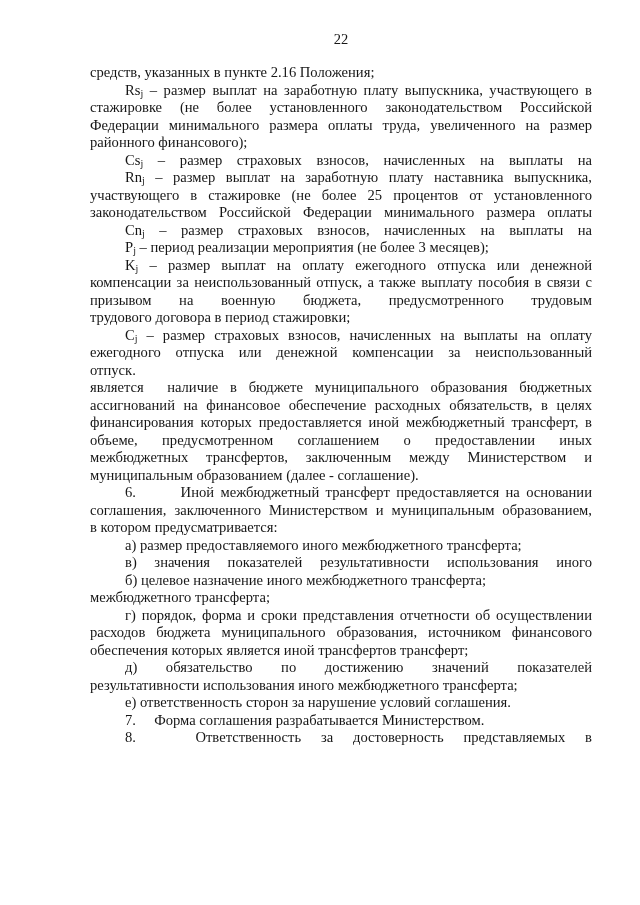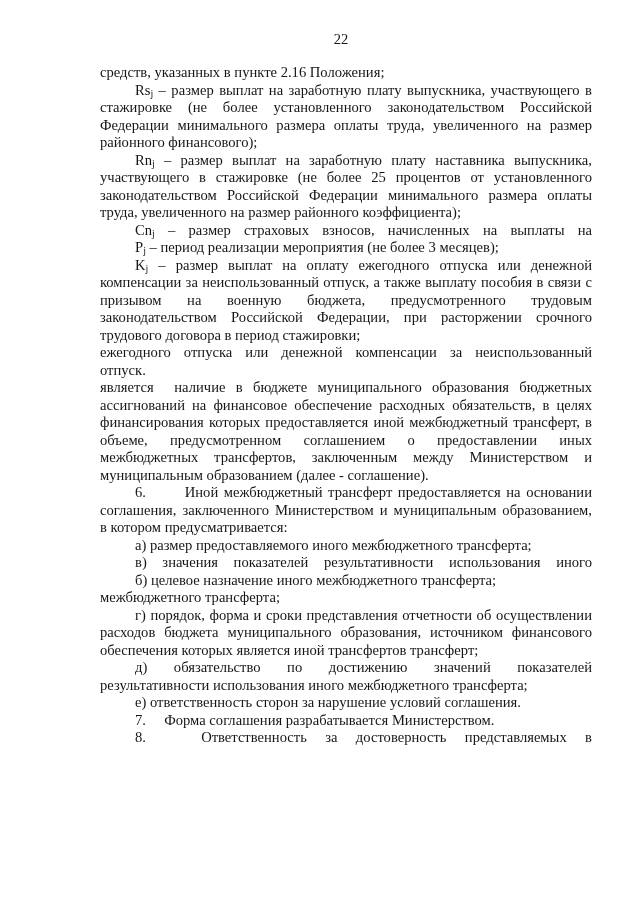--- a/index.html
+++ b/index.html
@@ -29,21 +29,20 @@
     position: absolute;
     top: 64px;
     left: 90px;
     width: 502px;
     font-size: 14.6px;
     line-height: 17.5px;
   }
   .line {
     text-align: left;
     min-height: 17.5px;
-    margin-left: 10px;
   }
   .line.stretch {
     text-align: justify;
     text-align-last: justify;
     text-justify: inter-word;
   }
   .line.indent {
     text-indent: 35px;
   }
   sub {
@@ -58,31 +57,31 @@
 <body>
 
 <div class="page">
   <div class="page-number">22</div>
   <div class="body-text">
       <div class="line">средств, указанных в пункте 2.16 Положения;</div>
       <div class="line indent stretch">Rs<sub>j</sub> – размер выплат на заработную плату выпускника, участвующего в</div>
       <div class="line stretch">стажировке (не более установленного законодательством Российской</div>
       <div class="line stretch">Федерации минимального размера оплаты труда, увеличенного на размер</div>
       <div class="line">районного финансового);</div>
+      <div class="line indent stretch">Cs<sub>j</sub> – размер страховых взносов, начисленных на выплаты на</div>
       <div class="line indent stretch">Rn<sub>j</sub> – размер выплат на заработную плату наставника выпускника,</div>
       <div class="line stretch">участвующего в стажировке (не более 25 процентов от установленного</div>
       <div class="line stretch">законодательством Российской Федерации минимального размера оплаты</div>
-      <div class="line">труда, увеличенного на размер районного коэффициента);</div>
       <div class="line indent stretch">Cn<sub>j</sub> – размер страховых взносов, начисленных на выплаты на</div>
       <div class="line indent">P<sub>j</sub> – период реализации мероприятия (не более 3 месяцев);</div>
       <div class="line indent stretch">K<sub>j</sub> – размер выплат на оплату ежегодного отпуска или денежной</div>
       <div class="line stretch">компенсации за неиспользованный отпуск, а также выплату пособия в связи с</div>
       <div class="line stretch">призывом на военную бюджета, предусмотренного трудовым</div>
-      <div class="line stretch">законодательством Российской Федерации, при расторжении срочного</div>
       <div class="line">трудового договора в период стажировки;</div>
+      <div class="line indent stretch">C<sub>j</sub> – размер страховых взносов, начисленных на выплаты на оплату</div>
       <div class="line stretch">ежегодного отпуска или денежной компенсации за неиспользованный</div>
       <div class="line">отпуск.</div>
       <div class="line stretch">является&nbsp; наличие в бюджете муниципального образования бюджетных</div>
       <div class="line stretch">ассигнований на финансовое обеспечение расходных обязательств, в целях</div>
       <div class="line stretch">финансирования которых предоставляется иной межбюджетный трансферт, в</div>
       <div class="line stretch">объеме, предусмотренном соглашением о предоставлении иных</div>
       <div class="line stretch">межбюджетных трансфертов, заключенным между Министерством и</div>
       <div class="line">муниципальным образованием (далее - соглашение).</div>
       <div class="line indent stretch">6.&nbsp;&nbsp;&nbsp;&nbsp;&nbsp;&nbsp; Иной межбюджетный трансферт предоставляется на основании</div>
       <div class="line stretch">соглашения, заключенного Министерством и муниципальным образованием,</div>

